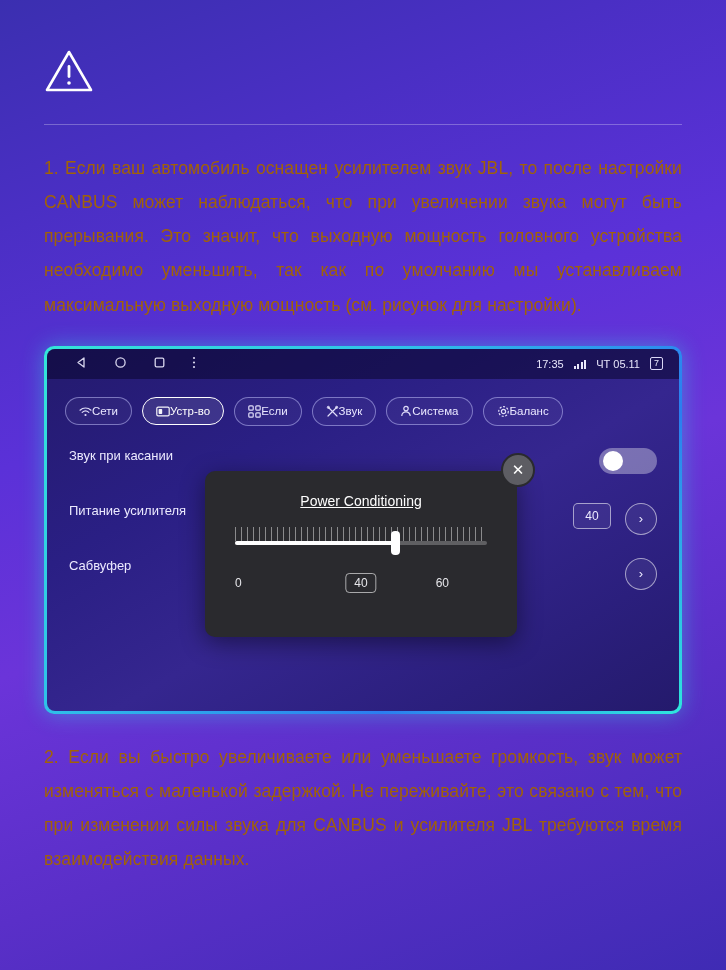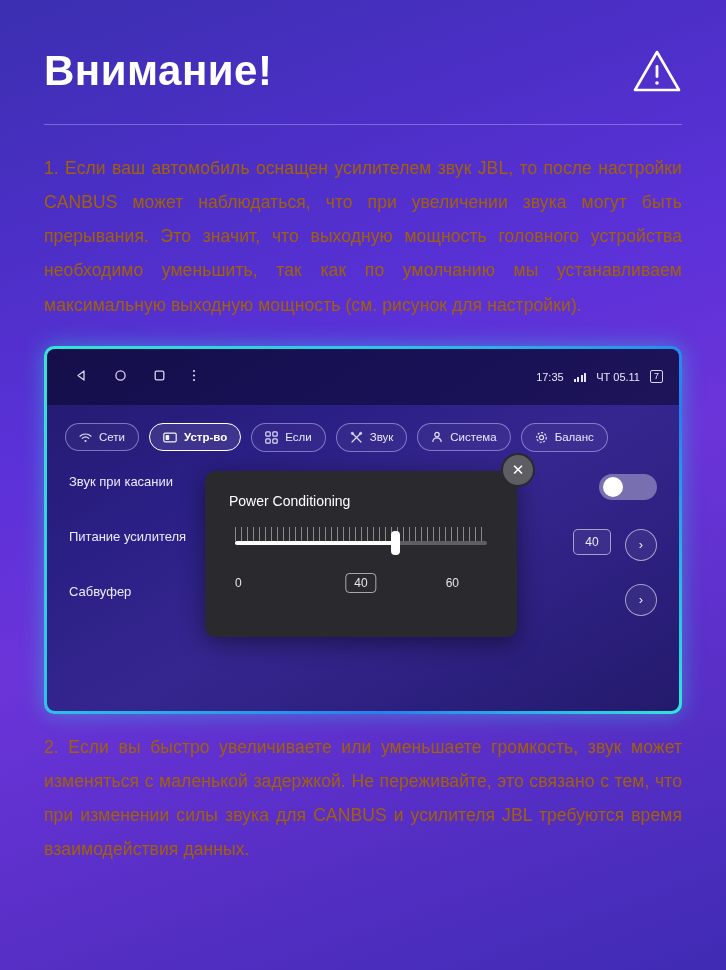--- a/index.html
+++ b/index.html
@@ -43,21 +43,21 @@
 
   
   .para {
     font-size: 17.5px;
     line-height: 1.95;
     text-align: justify;
     color: #a16207;
     letter-spacing: 0.1px;
   }
   .para.second {
-    margin-top: 16px;
+    margin-top: 26px;
   }
 
   
   .device-wrap {
     margin-top: 24px;
     position: relative;
     border-radius: 10px;
     padding: 3px;
     background: linear-gradient(135deg, #33e6d8 0%, #2fc3e8 35%, #2b7df0 70%, #2ee8dd 100%);
     box-shadow: 0 0 22px rgba(45,220,225,0.45);
@@ -65,21 +65,21 @@
   .device {
     position: relative;
     height: 362px;
     border-radius: 8px;
     overflow: hidden;
     background: linear-gradient(150deg, #241a6e 0%, #2a1f84 30%, #35268f 55%, #2b1f7d 80%, #241a6c 100%);
   }
 
   
   .statusbar {
-    height: 56px;
+    height: 30px;
     display: flex;
     align-items: center;
     padding: 0 16px;
     font-size: 11px;
     color: #e8e6fb;
     background: rgba(10,6,46,0.55);
   }
   .navicons { display: flex; align-items: center; gap: 26px; padding-left: 12px; }
   .navicons .ic { opacity: 0.92; }
   .statusbar .spacer { flex: 1; }
@@ -96,34 +96,32 @@
   
   .tabrow {
     display: flex;
     align-items: center;
     gap: 10px;
     padding: 18px 18px 6px 18px;
   }
   .tab {
     display: flex;
     align-items: center;
-    gap: 7px;
     border: 1px solid rgba(200,200,255,0.5);
     border-radius: 18px;
     padding: 7px 13px;
     font-size: 11.5px;
     color: #e9e7ff;
     background: rgba(255,255,255,0.04);
     white-space: nowrap;
   }
   .tab.active {
     border-color: #ffffff;
     background: rgba(255,255,255,0.1);
     color: #ffffff;
-    font-weight: bold;
   }
   .tab .tic { opacity: 0.95; display: inline-flex; }
 
   
   .rows { padding: 16px 22px 0 22px; }
   .srow {
     display: flex;
     align-items: flex-start;
     height: 55px;
     font-size: 13px;
@@ -161,25 +159,26 @@
   .modal {
     position: absolute;
     left: 158px; top: 122px;
     width: 312px; height: 166px;
     background: #2a2a2e;
     border-radius: 10px;
     box-shadow: 0 6px 24px rgba(0,0,0,0.45);
     padding: 16px 24px;
   }
   .modal-title {
-    text-align: left;
+    text-align: center;
     font-size: 14px;
     color: #ffffff;
     margin-top: 6px;
     margin-bottom: 16px;
+    text-decoration: underline;
   }
   .modal-close {
     position: absolute;
     right: -18px; top: -18px;
     width: 34px; height: 34px; border-radius: 50%;
     background: #5d5d63;
     display: flex; align-items: center; justify-content: center;
     color: #fff; font-size: 15px;
     border: 2px solid #2a2a2e;
   }
@@ -203,42 +202,41 @@
     width: 9px; height: 24px; border-radius: 4px;
     background: #ffffff;
   }
   .scale {
     display: flex; align-items: center;
     margin: 12px 6px 0 6px;
     font-size: 12px; color: #e6e6ea;
     position: relative; height: 24px;
   }
   .scale .s-min { position: absolute; left: 0; }
-  .scale .s-max { position: absolute; right: 28px; }
+  .scale .s-max { position: absolute; right: 38px; }
   .scale .s-cur {
     position: absolute; left: 50%; transform: translateX(-50%);
     border: 1px solid rgba(255,255,255,0.6);
     border-radius: 4px; padding: 2px 8px; font-size: 12px;
   }
 
   
   .ghost-text {
     position: absolute;
     color: rgba(190,190,230,0.30);
     font-size: 12px;
     pointer-events: none;
   }
 </style>
 </head>
 <body>
 
 <div class="page">
 
   <div class="header">
-    <div class="title">Внимание!</div>
     <div class="warn-icon">
       <svg width="50" height="46" viewBox="0 0 50 46" fill="none">
         <path d="M25 4 L47 42 H3 Z" stroke="#ffffff" stroke-width="2.6" stroke-linejoin="round"></path>
         <rect x="23.6" y="17" width="2.8" height="13" rx="1.4" fill="#ffffff"></rect>
         <circle cx="25" cy="35" r="1.8" fill="#ffffff"></circle>
       </svg>
     </div>
   </div>
 
   <div class="divider"></div>

